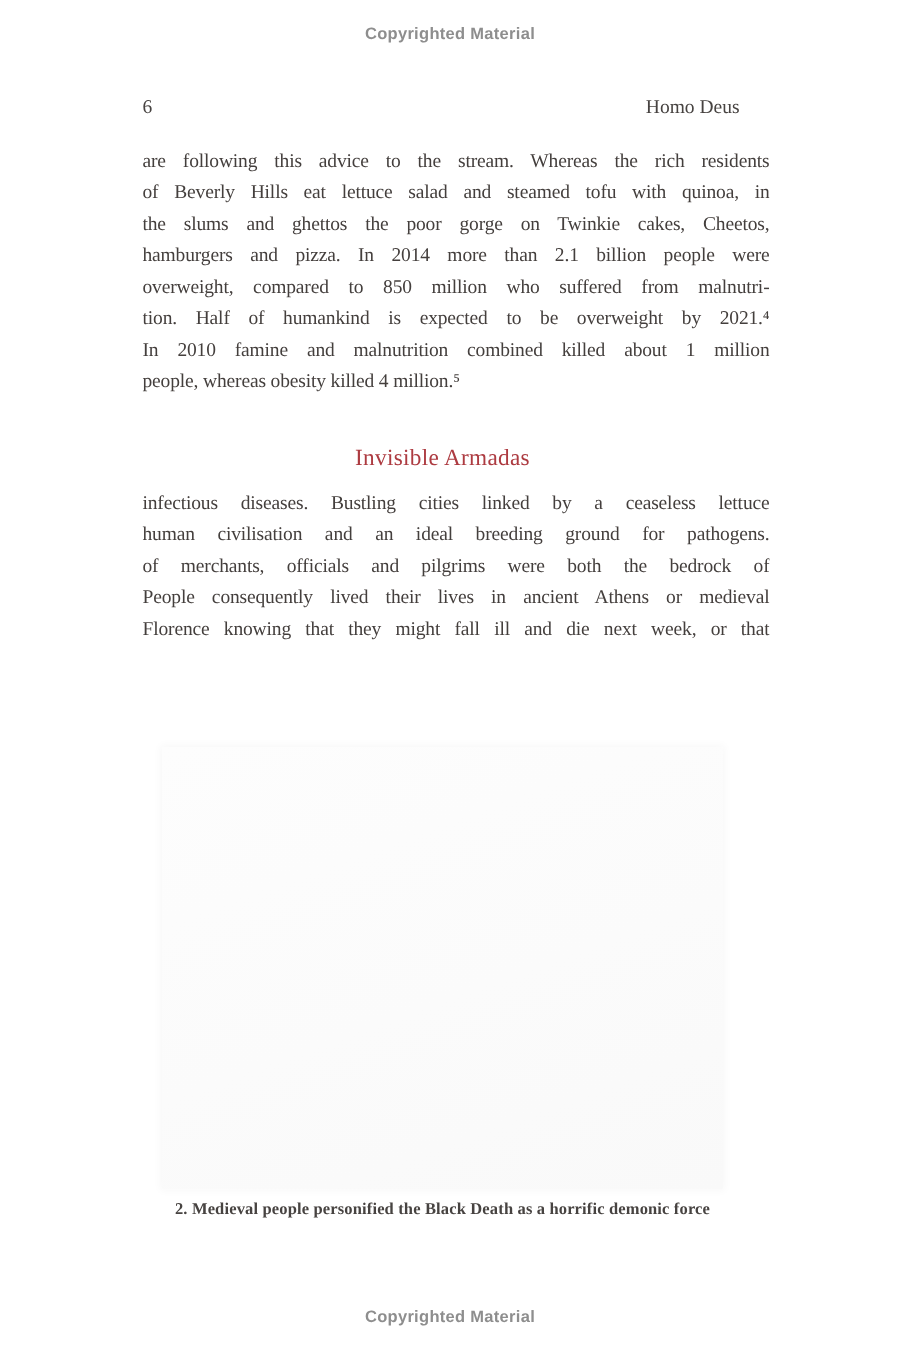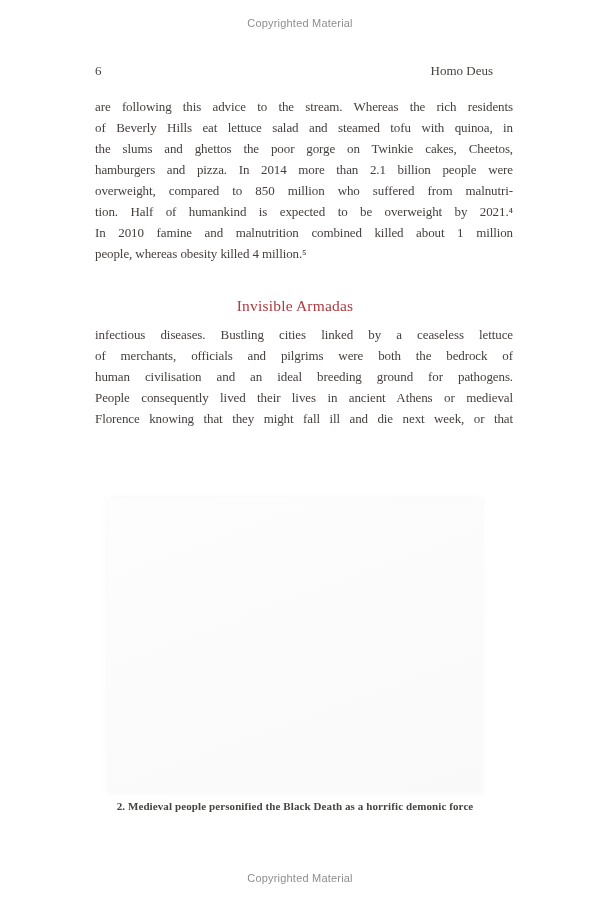--- a/index.html
+++ b/index.html
@@ -15,21 +15,21 @@
     overflow: hidden;
     font-family: "Liberation Serif", "DejaVu Serif", serif;
     color: #443f3d;
   }
   .copyright {
     position: absolute;
     left: 0;
     width: 100%;
     text-align: center;
     font-family: "Liberation Sans", "DejaVu Sans", sans-serif;
-    font-weight: normal;
+    font-weight: bold;
     font-size: 11px;
     line-height: 14px;
     color: #8e8e8e;
     letter-spacing: 0.2px;
   }
   .copyright-top { top: 16px; }
   .copyright-bottom { top: 871px; }
   .running-header {
     position: absolute;
     top: 62px;
@@ -115,22 +115,22 @@
       <div class="tline">overweight, compared to 850 million who suffered from malnutri-</div>
       <div class="tline">tion. Half of humankind is expected to be overweight by 2021.⁴</div>
       <div class="tline">In 2010 famine and malnutrition combined killed about 1 million</div>
       <div class="tline tline-last">people, whereas obesity killed 4 million.⁵</div>
     </div>
 
   <div class="section-heading">Invisible Armadas</div>
 
   <div class="textblock para2">
       <div class="tline">infectious diseases. Bustling cities linked by a ceaseless lettuce</div>
+      <div class="tline">human civilisation and an ideal breeding ground for pathogens.</div>
       <div class="tline">of merchants, officials and pilgrims were both the bedrock of</div>
-      <div class="tline">human civilisation and an ideal breeding ground for pathogens.</div>
       <div class="tline">People consequently lived their lives in ancient Athens or medieval</div>
       <div class="tline">Florence knowing that they might fall ill and die next week, or that</div>
     </div>
 
   <div class="figure-image"></div>
 
   <div class="figure-caption">
     <div>2. Medieval people personified the Black Death as a horrific demonic force</div>
   </div>
 

